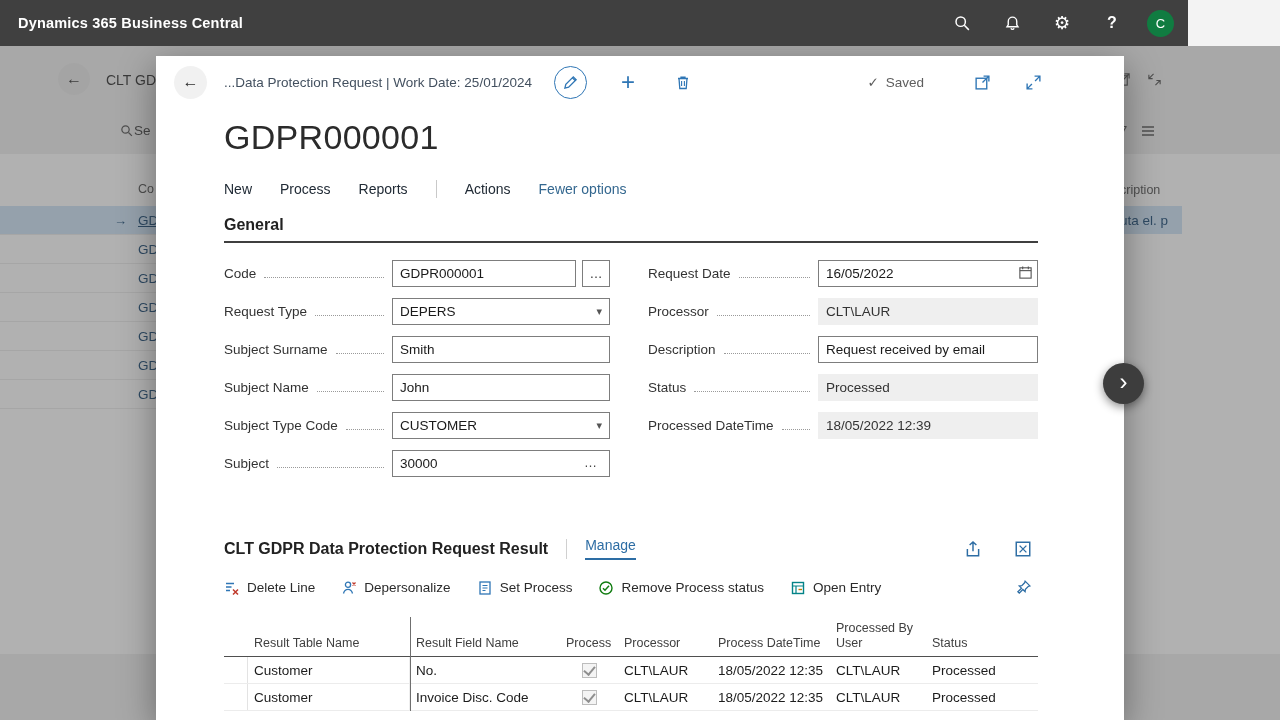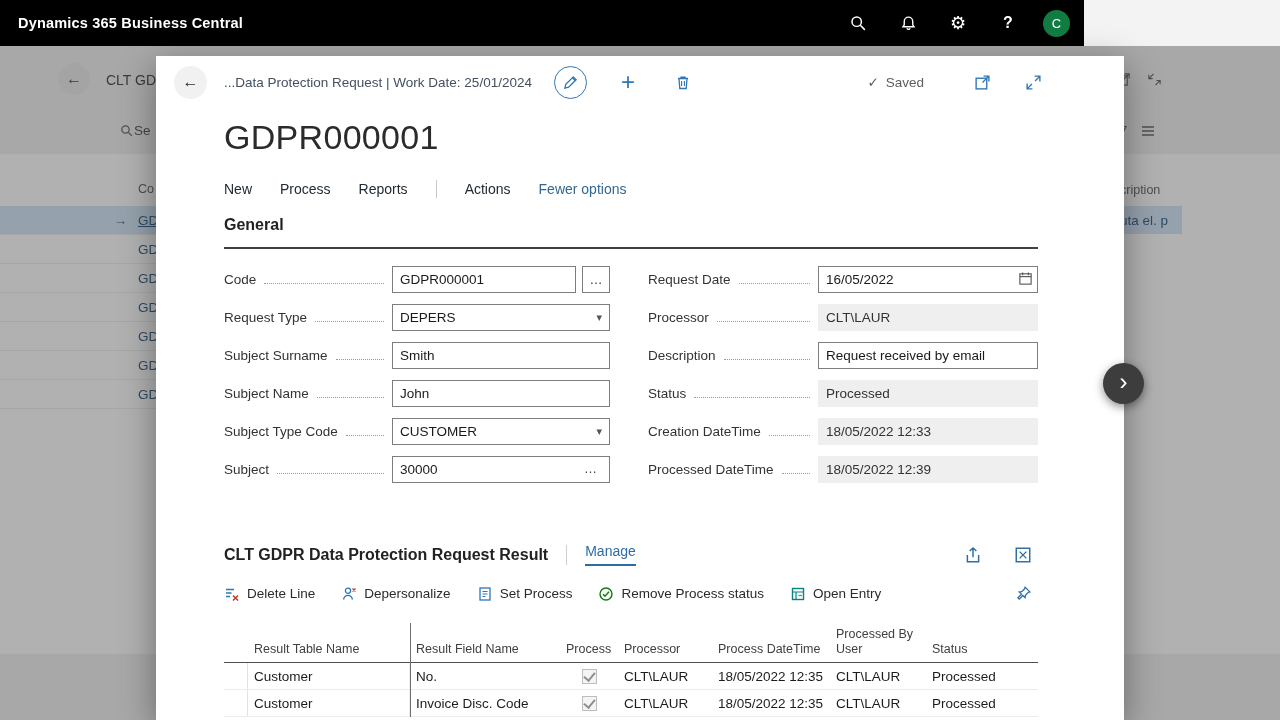--- a/index.html
+++ b/index.html
@@ -1,20 +1,20 @@
 <!DOCTYPE html>
 <html><head>
 <meta charset="utf-8">
 <style>
   html,body{margin:0;padding:0;}
   body{width:1280px;height:720px;overflow:hidden;position:relative;
        font-family:"Liberation Sans",sans-serif;background:#f3f3f3;}
 
   
-  .topbar{position:absolute;top:0;left:0;width:1084px;height:46px;background:#000000;
+  .topbar{position:absolute;top:0;left:0;width:1188px;height:46px;background:#404040;
           display:flex;align-items:center;z-index:30;}
   .app-title{color:#fff;font-size:14.5px;font-weight:700;margin-left:18px;letter-spacing:.2px;}
   .topbar-right{margin-left:auto;display:flex;align-items:center;}
   .tb-btn{width:50px;height:46px;display:flex;align-items:center;justify-content:center;
           color:#fff;background:none;border:none;font-size:17px;cursor:pointer;}
   .avatar{width:27px;height:27px;border-radius:50%;background:#107c41;color:#fff;font-size:13px;
           display:flex;align-items:center;justify-content:center;margin:0 14px 0 10px;cursor:pointer;border:none;}
 
   
   .backdrop{position:absolute;left:0;top:46px;width:1280px;height:674px;background:#f0f0f0;z-index:1;}
@@ -54,21 +54,21 @@
   .hdr-right{display:flex;gap:22px;margin-left:44px;}
 
   .dlg-title{margin:8px 0 0 68px;font-size:34px;font-weight:300;color:#2b2b2b;letter-spacing:.3px;line-height:42px;}
 
   .menu{display:flex;align-items:center;gap:28px;margin:22px 0 0 68px;font-size:14px;color:#212b36;}
   .menu-item{cursor:pointer;}
   .vdiv{width:1px;height:18px;background:#c9c9c9;}
   .fewer{color:#33678f;}
 
   .content{margin-left:68px;width:814px;}
-  .sec-head{margin-top:18px;font-size:16px;font-weight:700;color:#222;padding-bottom:13px;
+  .sec-head{margin-top:18px;font-size:16px;font-weight:700;color:#222;padding-bottom:7px;
             border-bottom:2px solid #3f3f3f;}
 
   .form{display:flex;gap:38px;margin-top:16px;}
   .fcol{width:386px;}
   .fcol.rightcol{width:390px;}
   .frow{display:flex;align-items:center;height:28px;margin-bottom:10px;}
   .flabel{font-size:13.5px;color:#333;white-space:nowrap;}
   .leader{flex:1;border-bottom:1px dotted #9a9a9a;margin:0 8px;transform:translateY(4px);}
   .control{flex:none;width:218px;display:flex;align-items:center;position:relative;}
   .rightcol .control{width:220px;}
@@ -348,27 +348,20 @@
           </div>
         </div>
         <div class="frow">
           <span class="flabel">Status</span>
           <span class="leader"></span>
           <div class="control">
             <div class="dis">Processed</div>
           </div>
         </div>
         <div class="frow">
-          <span class="flabel">Creation DateTime</span>
-          <span class="leader"></span>
-          <div class="control">
-            <div class="dis">18/05/2022 12:33</div>
-          </div>
-        </div>
-        <div class="frow">
           <span class="flabel">Processed DateTime</span>
           <span class="leader"></span>
           <div class="control">
             <div class="dis">18/05/2022 12:39</div>
           </div>
         </div>
       </div>
     </div>
 
     <div class="result">

